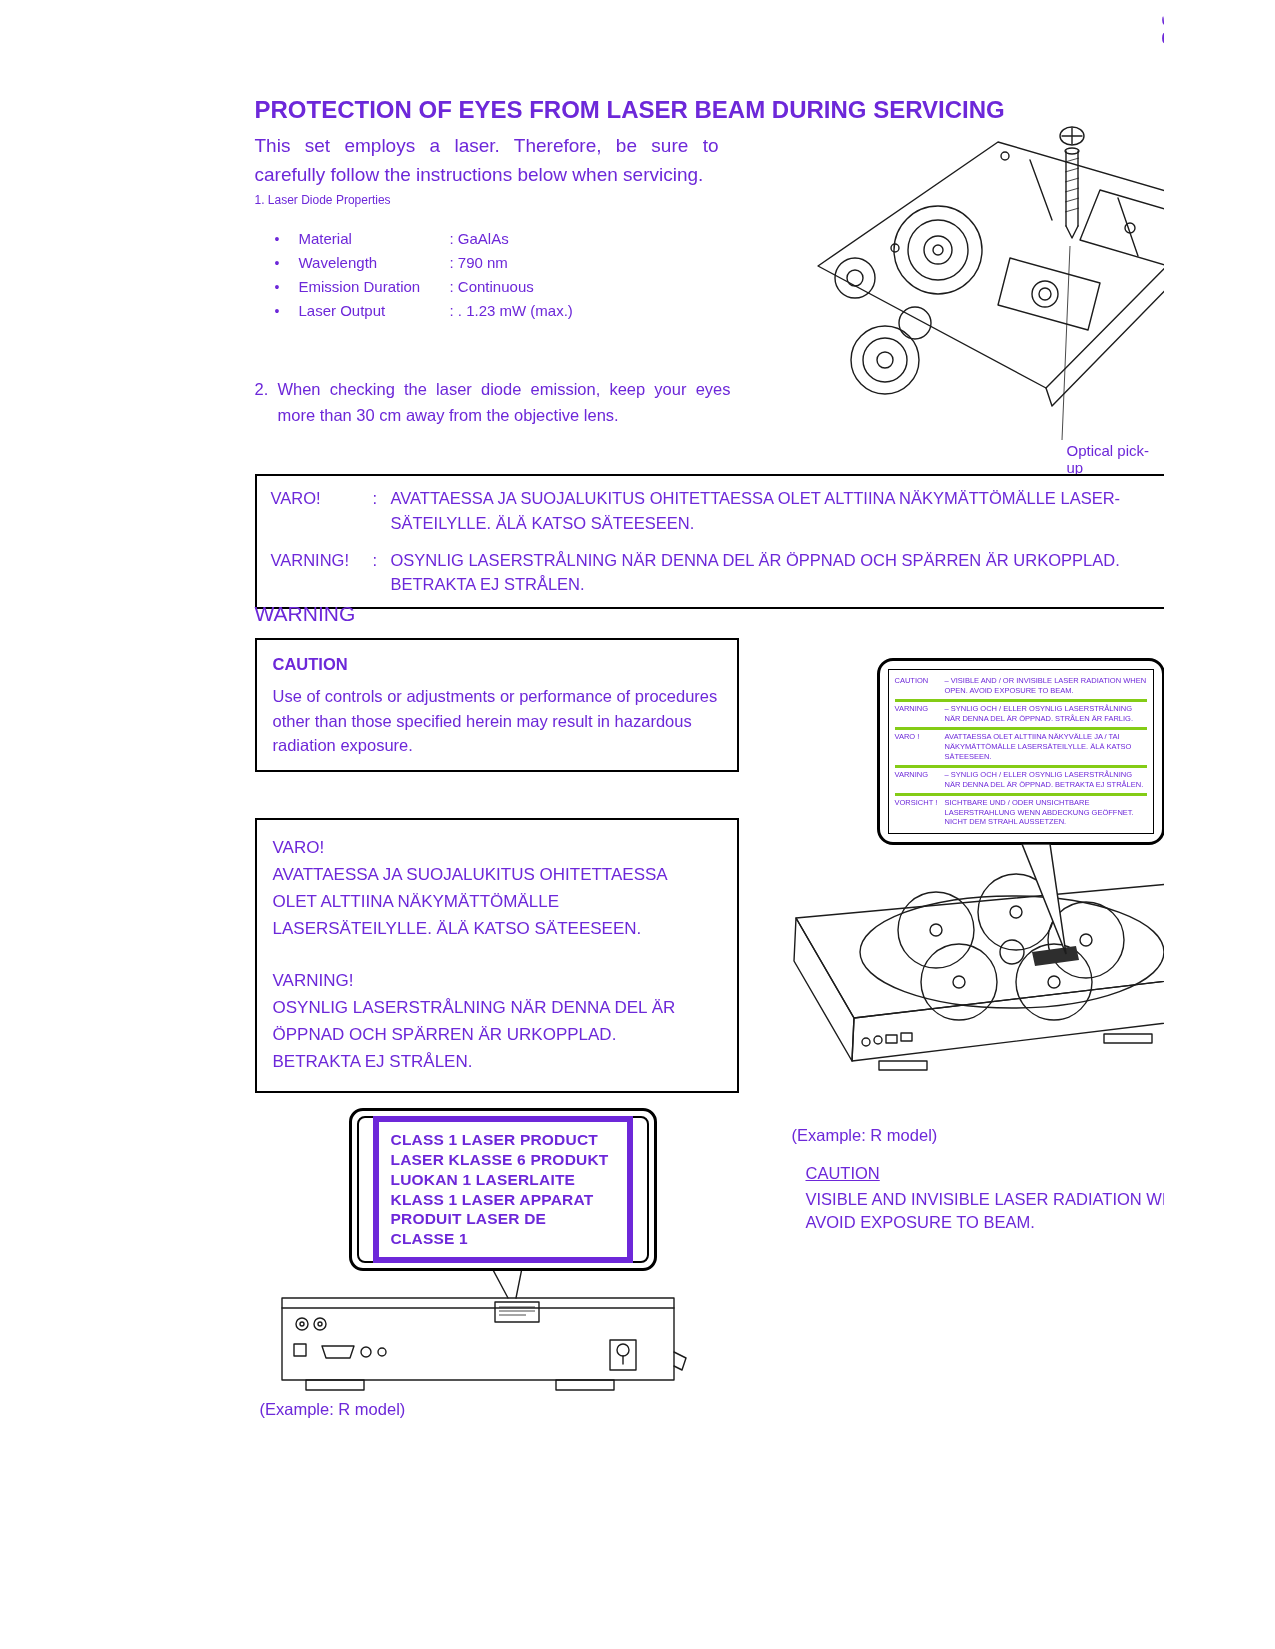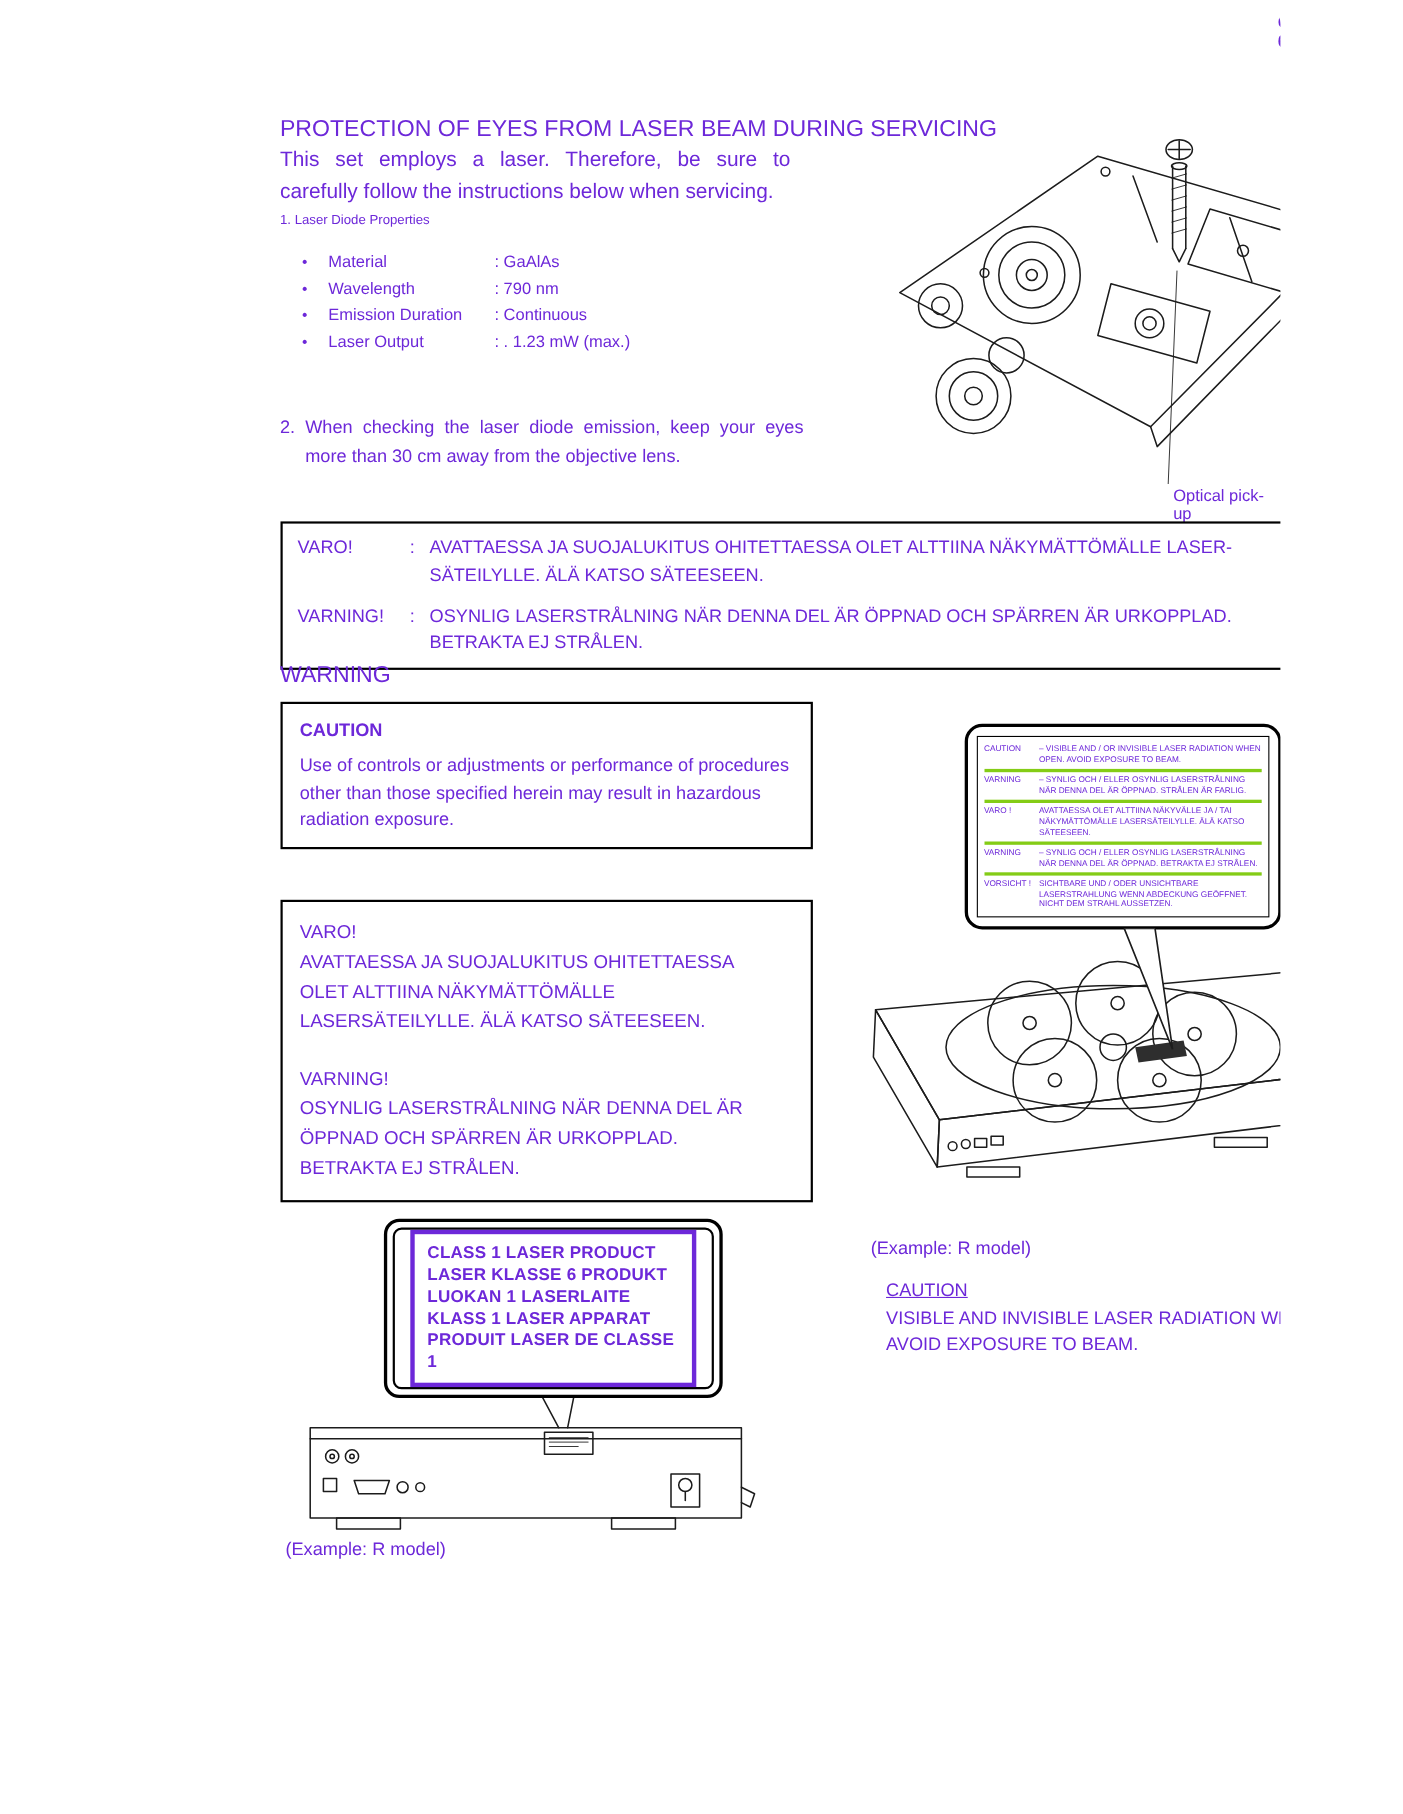--- a/index.html
+++ b/index.html
@@ -5,21 +5,21 @@
   * { margin:0; padding:0; box-sizing:border-box; }
   html,body { background:#ffffff; }
   .page {
     position:relative; width:1052px; height:1649px; background:#fff;
     color:#6d28d9; font-family:"Liberation Sans", sans-serif; overflow:hidden; margin:0 auto;border-radius:22px;
   }
   .abs { position:absolute; }
 
   .doc-code { left:1050px; top:12px; font-size:16px; font-weight:bold; letter-spacing:.3px; }
 
-  .sec-title { left:143px; top:106px; font-size:21px; font-weight:normal; white-space:nowrap; }
+  .sec-title { left:143px; top:96px; font-size:24px; font-weight:bold; white-space:nowrap; }
   .intro { left:143px; top:131px; width:464px; font-size:19px; line-height:1.55; text-align:justify; }
   .item1 { left:143px; top:193px; font-size:12px; }
   .props { left:163px; top:226px; font-size:15px; }
   .prop-row { display:flex; height:24px; align-items:center; }
   .prop-bullet { width:24px; }
   .prop-bullet::before { content:"•"; font-size:14px; }
   .prop-label { width:151px; }
   .item2 { left:143px; top:341px; width:476px; font-size:16.5px; line-height:1.55; text-align:justify; padding-left:23px; text-indent:-23px;margin-top:36px; }
 
   .optical-svg { left:688px; top:98px; width:440px; height:345px; }
@@ -50,21 +50,21 @@
 
   .pointer-svg { left:858px; top:844px; width:140px; height:120px; z-index:3; }
   .changer-svg { left:672px; top:856px; width:450px; height:255px; }
 
   .example-top { left:680px; top:1126px; font-size:16.5px; }
   .caution-note { left:694px; top:1162px; width:452px; font-size:16.5px; line-height:1.35; }
   .caution-note .cn-title { text-decoration:underline; margin-bottom:4px; }
 
   .class-box { left:237px; top:1108px; width:308px; height:163px; border:3px solid #000; border-radius:14px; padding:5px; background:#fff; z-index:2; }
   .class-inner { border:2px solid #000; border-radius:8px; height:100%; padding:11px 14px; display:flex; align-items:center; }
-  .class-text { border:4px solid #6d28d9; padding:8px 12px; font-size:15.5px; font-weight:bold; line-height:1.28; letter-spacing:.2px; width:100%; }
+  .class-text { border:6px solid #6d28d9; padding:8px 12px; font-size:15.5px; font-weight:bold; line-height:1.28; letter-spacing:.2px; width:100%; }
 
   .rear-svg { left:158px; top:1252px; width:420px; height:168px; }
   .example-bottom { left:148px; top:1400px; font-size:16.5px; }
 
   .side-code { left:1158px; top:1424px; writing-mode:vertical-rl; font-size:44px; font-weight:bold; letter-spacing:2px; }
   .page-num { left:1140px; top:1583px; font-size:17px; font-weight:bold; }
 
   svg .ln { fill:none; stroke:#1c1c1c; stroke-width:1.4; stroke-linejoin:round; stroke-linecap:round; }
   svg .thin { fill:none; stroke:#1c1c1c; stroke-width:.8; }
   svg .dark { fill:#2e2e2e; stroke:none; }

